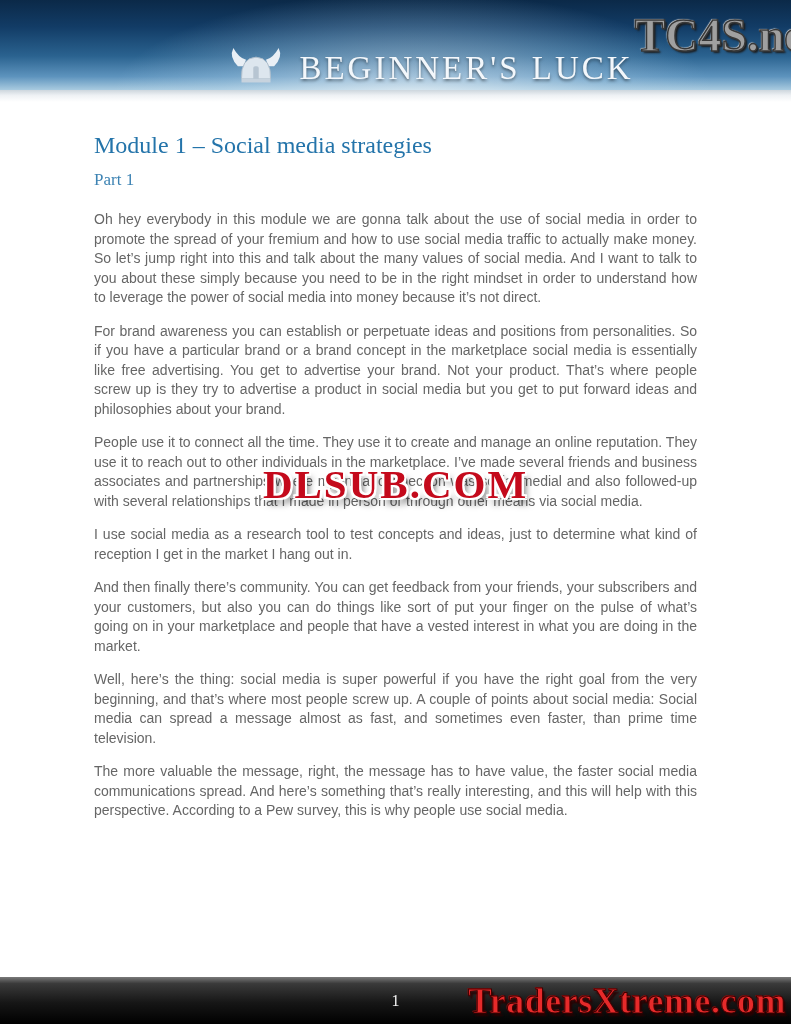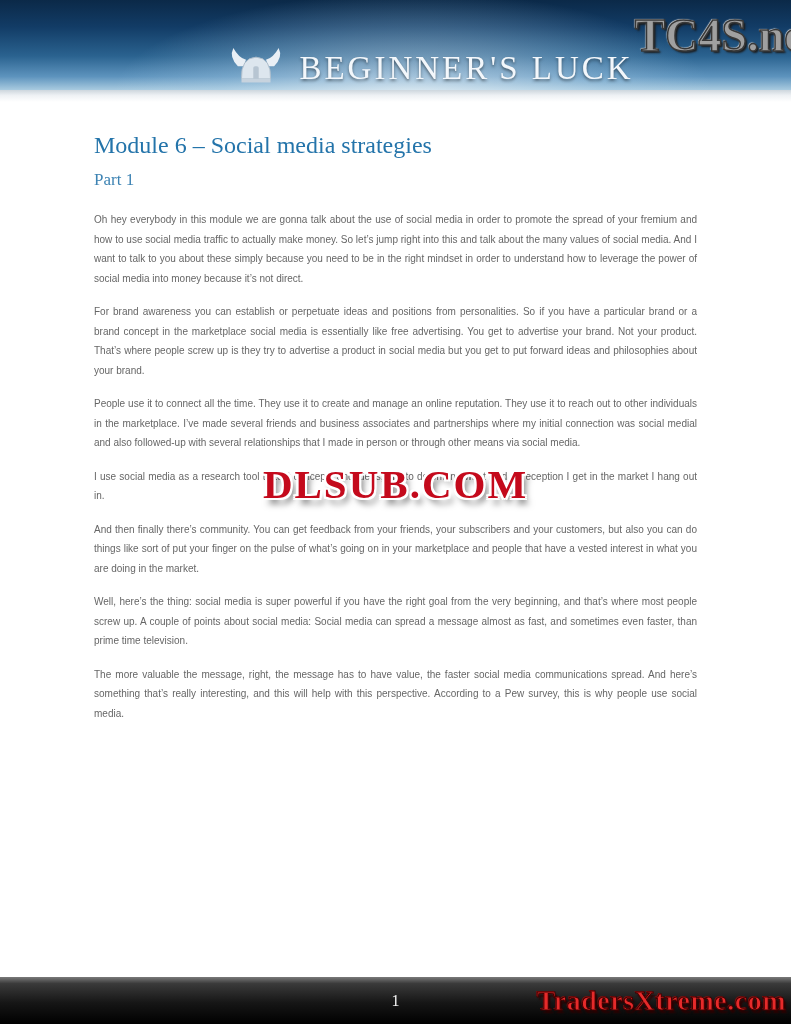--- a/index.html
+++ b/index.html
@@ -45,21 +45,21 @@
   }
   .doc-title{
     font-family:"Liberation Serif",serif;font-weight:normal;
     font-size:24px;color:#2474aa;margin:30px 0 2px 0;
   }
   .doc-subtitle{
     font-family:"Liberation Serif",serif;font-weight:normal;
     font-size:17px;color:#3d83b3;margin:11px 0 20px 0;
   }
   .content p{
-    font-size:10px;line-height:19.5px;color:#666666;
+    font-size:14px;line-height:19.5px;color:#666666;
     text-align:justify;margin:0 0 14px 0;
   }
 
   
   .dlsub{
     position:absolute;top:460px;left:50%;transform:translateX(-50%);
     font-family:"Liberation Serif",serif;font-weight:bold;
     font-size:41px;letter-spacing:2px;color:#c40a1c;
     text-shadow:
       -2px -2px 0 #ffffff, 2px -2px 0 #ffffff,
@@ -75,21 +75,21 @@
     position:absolute;bottom:0;left:0;width:100%;height:47px;
     background:linear-gradient(180deg,#7a7a7a 0%, #3a3a3a 14%, #161616 55%, #000000 100%);
   }
   .pagenum{
     position:absolute;left:50%;top:50%;transform:translate(-50%,-50%);
     font-family:"Liberation Serif",serif;font-size:16px;color:#f2f2f2;
   }
   .site{
     position:absolute;right:5px;top:50%;transform:translateY(-50%);
     font-family:"Liberation Serif",serif;font-weight:bold;
-    font-size:28px;color:#e62a2a;
+    font-size:36px;color:#e62a2a;
     -webkit-text-stroke:1px #3f0000;
     text-shadow:2px 3px 2px #2a0000, -1px -1px 0 #891111;
     letter-spacing:0.5px;white-space:nowrap;
   }
 </style>
 </head>
 <body>
 
 <div class="page">
 
@@ -102,21 +102,21 @@
         <rect x="29" y="22" width="6" height="16" rx="2" fill="#b7c5d2"></rect>
         <path d="M16 36 L48 36 L48 40 L16 40 Z" fill="#c7d3de"></path>
       </svg>
       <span class="brand-text">BEGINNER'S LUCK</span>
     </div>
     <div class="tc4s">TC4S.net</div>
   </header>
   <div class="banner-fade"></div>
 
   <main class="content">
-    <h1 class="doc-title">Module 6 – Social media strategies</h1>
+    <h1 class="doc-title">Module 1 – Social media strategies</h1>
     <h2 class="doc-subtitle">Part 1</h2>
 
     <p>Oh hey everybody in this module we are gonna talk about the use of social media in order to promote the spread of your fremium and how to use social media traffic to actually make money. So let’s jump right into this and talk about the many values of social media. And I want to talk to you about these simply because you need to be in the right mindset in order to understand how to leverage the power of social media into money because it’s not direct.</p>
     <p>For brand awareness you can establish or perpetuate ideas and positions from personalities. So if you have a particular brand or a brand concept in the marketplace social media is essentially like free advertising. You get to advertise your brand. Not your product. That’s where people screw up is they try to advertise a product in social media but you get to put forward ideas and philosophies about your brand.</p>
     <p>People use it to connect all the time. They use it to create and manage an online reputation. They use it to reach out to other individuals in the marketplace. I’ve made several friends and business associates and partnerships where my initial connection was social medial and also followed-up with several relationships that I made in person or through other means via social media.</p>
     <p>I use social media as a research tool to test concepts and ideas, just to determine what kind of reception I get in the market I hang out in.</p>
     <p>And then finally there’s community. You can get feedback from your friends, your subscribers and your customers, but also you can do things like sort of put your finger on the pulse of what’s going on in your marketplace and people that have a vested interest in what you are doing in the market.</p>
     <p>Well, here’s the thing: social media is super powerful if you have the right goal from the very beginning, and that’s where most people screw up. A couple of points about social media: Social media can spread a message almost as fast, and sometimes even faster, than prime time television.</p>
     <p>The more valuable the message, right, the message has to have value, the faster social media communications spread. And here’s something that’s really interesting, and this will help with this perspective. According to a Pew survey, this is why people use social media.</p>
   </main>

